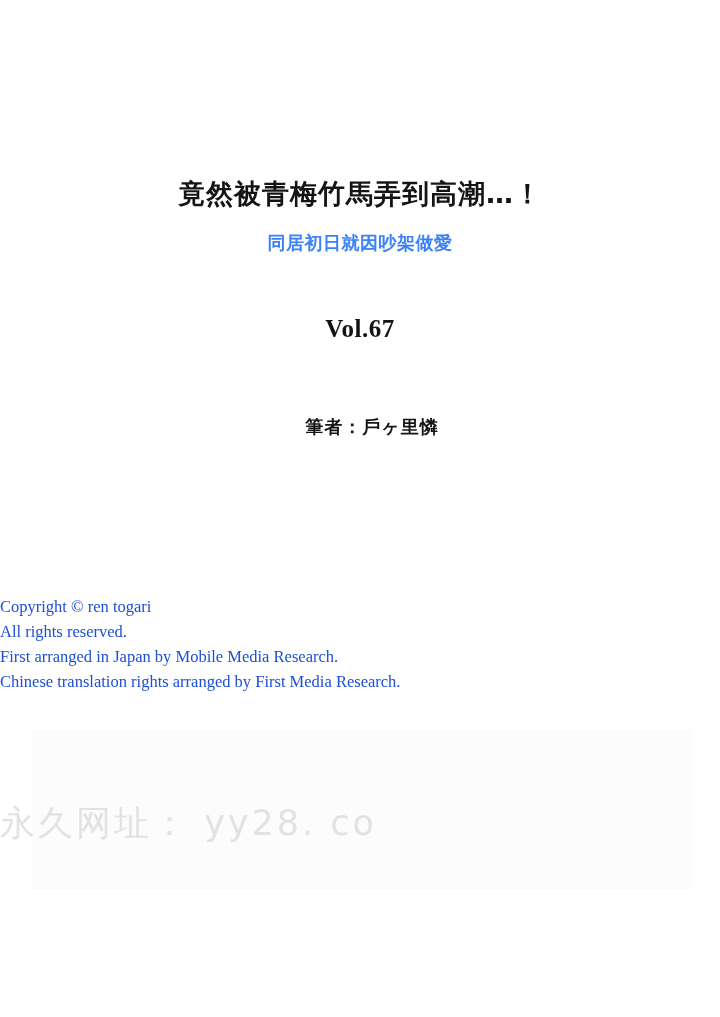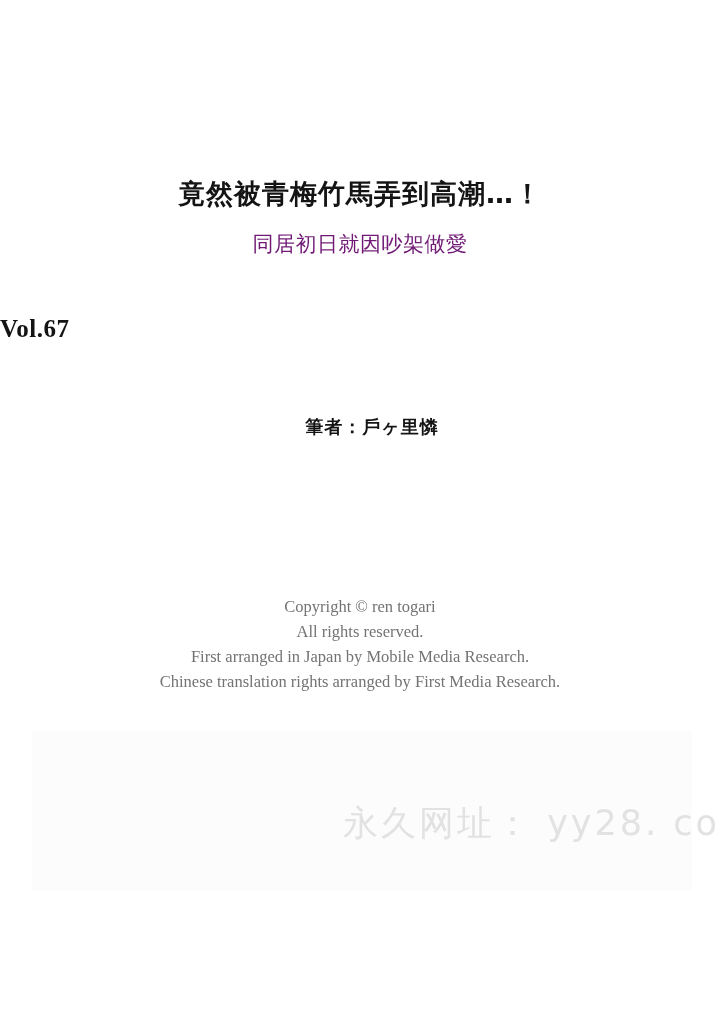--- a/index.html
+++ b/index.html
@@ -36,34 +36,34 @@
     font-size: 27px;
     font-weight: bold;
     letter-spacing: 1px;
     color: #141414;
     line-height: 1.2;
     margin: 0;
   }
 
   .sub-title {
     font-family: "DejaVu Sans", sans-serif;
-    font-size: 21px;
-    font-weight: normal;
+    font-size: 18px;
+    font-weight: bold;
     letter-spacing: 0.5px;
-    color: #701a75;
+    color: #3b82f6;
     margin: 22px 0 0 0;
     line-height: 1.2;
   }
 
   .volume {
     position: absolute;
     left: 0;
     right: 0;
     top: 315px;
-    text-align: left;
+    text-align: center;
     font-family: "Liberation Serif", serif;
     font-size: 25px;
     font-weight: bold;
     color: #141414;
     letter-spacing: 0.5px;
   }
 
   .author {
     position: absolute;
     left: 0;
@@ -85,24 +85,24 @@
     width: 400px;
     height: 60px;
     background: #ffffff;
   }
 
   .copyright-block {
     position: absolute;
     left: 0;
     right: 0;
     top: 594px;
-    text-align: center;
+    text-align: left;
     font-family: "Liberation Serif", serif;
     font-size: 16.5px;
-    color: #737373;
+    color: #1d4ed8;
     line-height: 25px;
   }
 
   .copyright-block div {
     white-space: nowrap;
   }
 
   .watermark-band {
     position: absolute;
     left: 32px;
@@ -110,21 +110,21 @@
     width: 660px;
     height: 160px;
     background: #fcfcfc;
   }
 
   .watermark {
     position: absolute;
     left: 0;
     right: 0;
     top: 800px;
-    text-align: right;
+    text-align: left;
     font-family: "DejaVu Sans", sans-serif;
     font-size: 35px;
     letter-spacing: 3px;
     color: #e2e2e2;
     white-space: nowrap;
   }
 </style>
 </head>
 <body>
 

